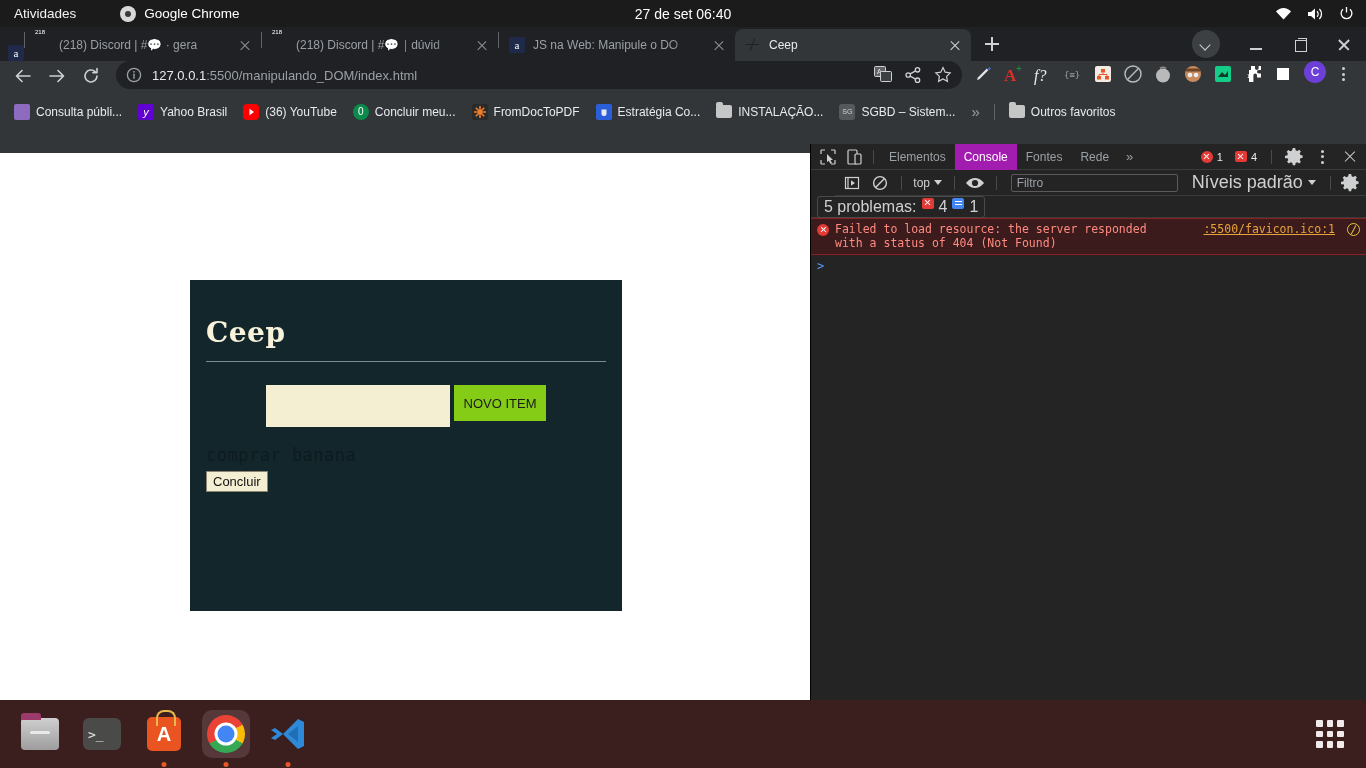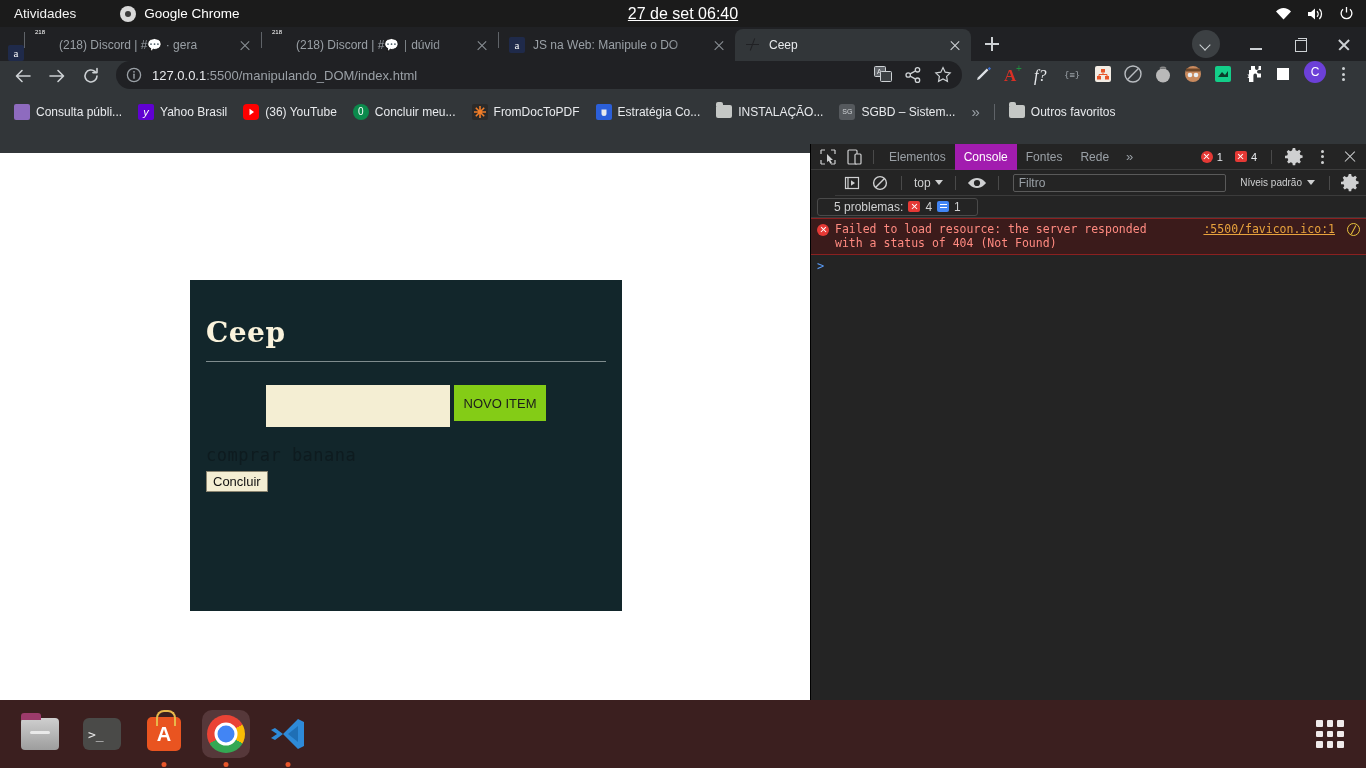--- a/index.html
+++ b/index.html
@@ -24,21 +24,21 @@
     width: 16px; height: 16px; border-radius: 50%;
     background: #d9d9d9;
     display: flex; align-items: center; justify-content: center;
   }
   .gt-app-icon::after {
     content: ""; width: 6px; height: 6px; border-radius: 50%;
     background: #3b3b3b;
   }
   .gt-clock {
     position: absolute; left: 0; right: 0; text-align: center;
-    font-size: 16px; color: #ffffff; pointer-events: none; text-decoration: underline;
+    font-size: 14px; color: #ffffff; pointer-events: none;
   }
   .gt-status {
     position: absolute; right: 12px; display: flex; align-items: center; gap: 15px;
   }
   .gt-status svg { display: block; }
 
   
   #chrome-window {
     position: absolute; top: 27px; left: 0;
     width: 1366px; height: 673px;
@@ -338,32 +338,32 @@
   }
   #dt-filter-input {
     flex: 1; height: 18px; background: #242424;
     border: 1px solid #5a5a5a; border-radius: 2px;
     color: #cfd0d1; font-size: 12px; padding: 0 5px; outline: none;
     margin: 0 6px;
     font-family: "Liberation Sans", sans-serif;
   }
   #dt-filter-input::placeholder { color: #9aa0a6; }
   #dt-levels {
-    font-size: 10px; color: #cfd0d1; display: flex; align-items: center; gap: 5px;
+    font-size: 18px; color: #cfd0d1; display: flex; align-items: center; gap: 5px;
     padding: 0 6px; white-space: nowrap; justify-content: center;
   }
 
   #dt-problembar {
     height: 22px; background: #242424; display: flex; align-items: center;
     border-bottom: 1px solid #3b3b3b; padding-left: 6px;
   }
   #dt-problem-chip {
-    display: flex; align-items: center; gap: 5px;
+    display: flex; gap: 5px;
     border: 1px solid #4a4a4a; border-radius: 3px;
-    padding: 1px 16px; font-size: 12px; color: #cfd0d1;
+    padding: 1px 6px; font-size: 16px; color: #cfd0d1;
   }
 
   #dt-console { background: #242424; }
   #console-error-row {
     background: #3b1b1b; border-top: 1px solid #8b2020; border-bottom: 1px solid #8b2020;
     padding: 3px 6px 4px 6px; display: flex; align-items: flex-start; gap: 6px;
     position: relative; min-height: 32px;
   }
   #console-error-row .err-dot { margin-top: 2px; flex: 0 0 12px; }
   #console-error-msg {

